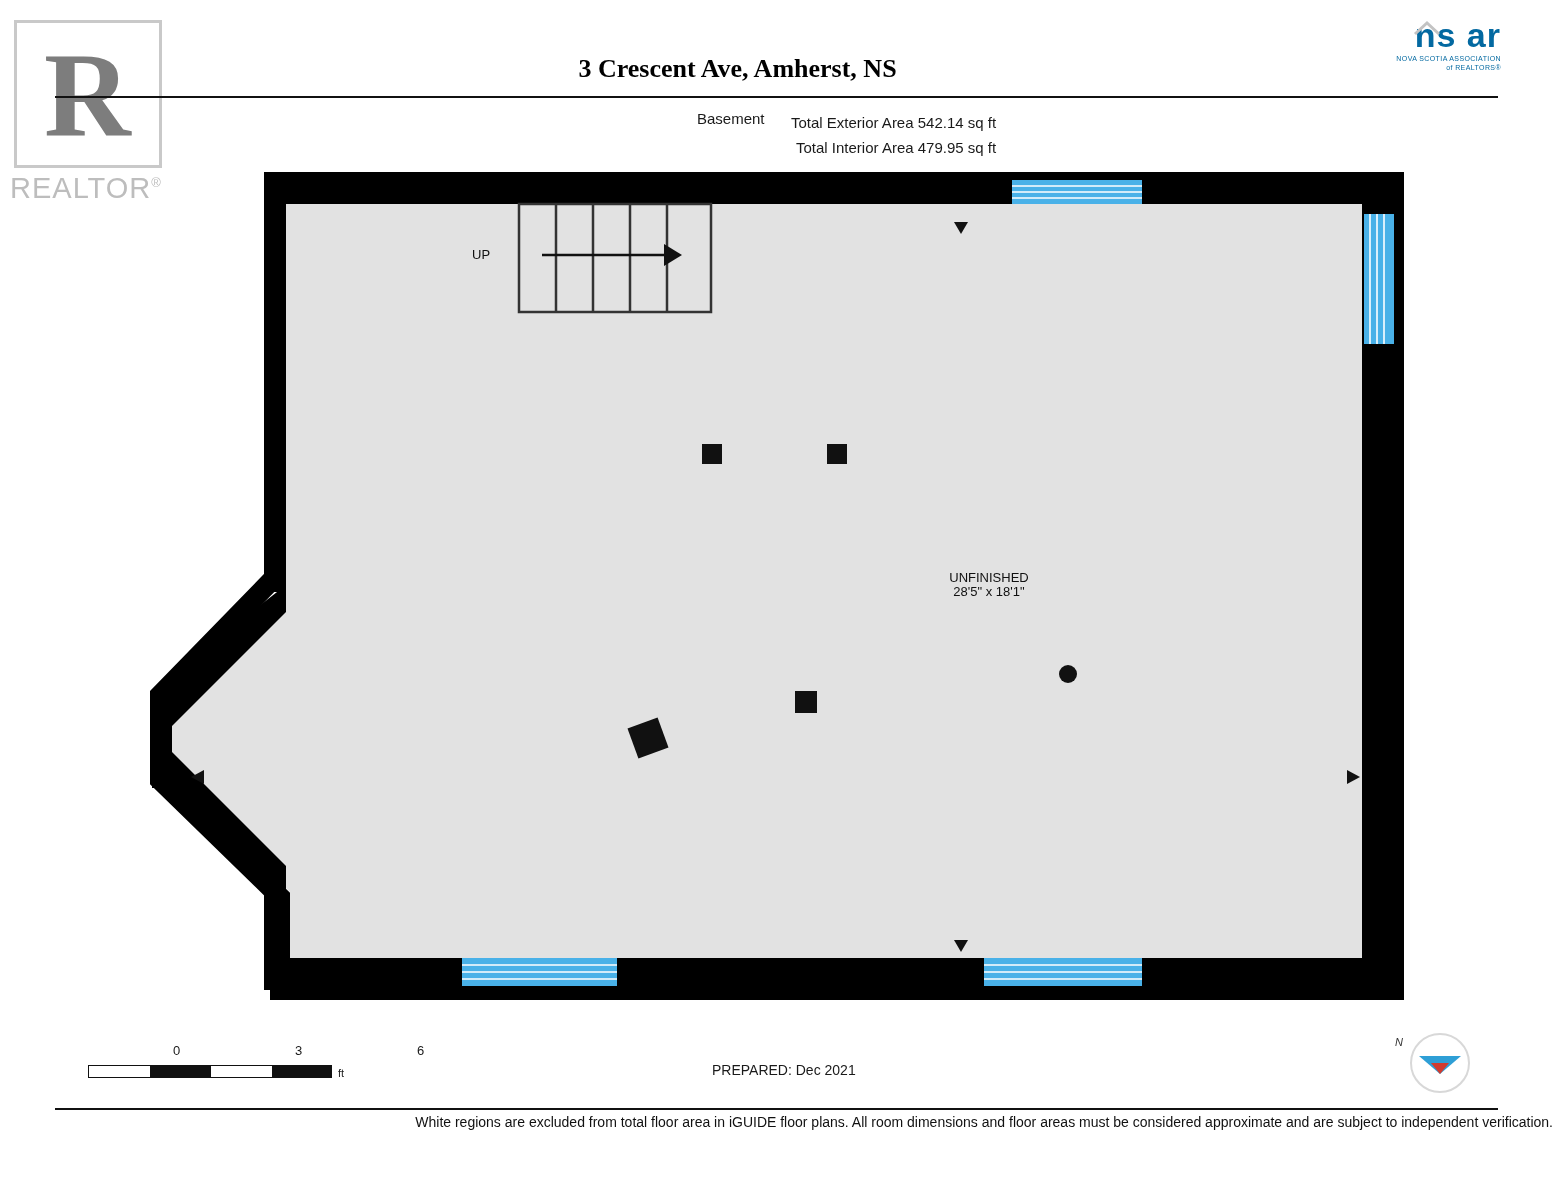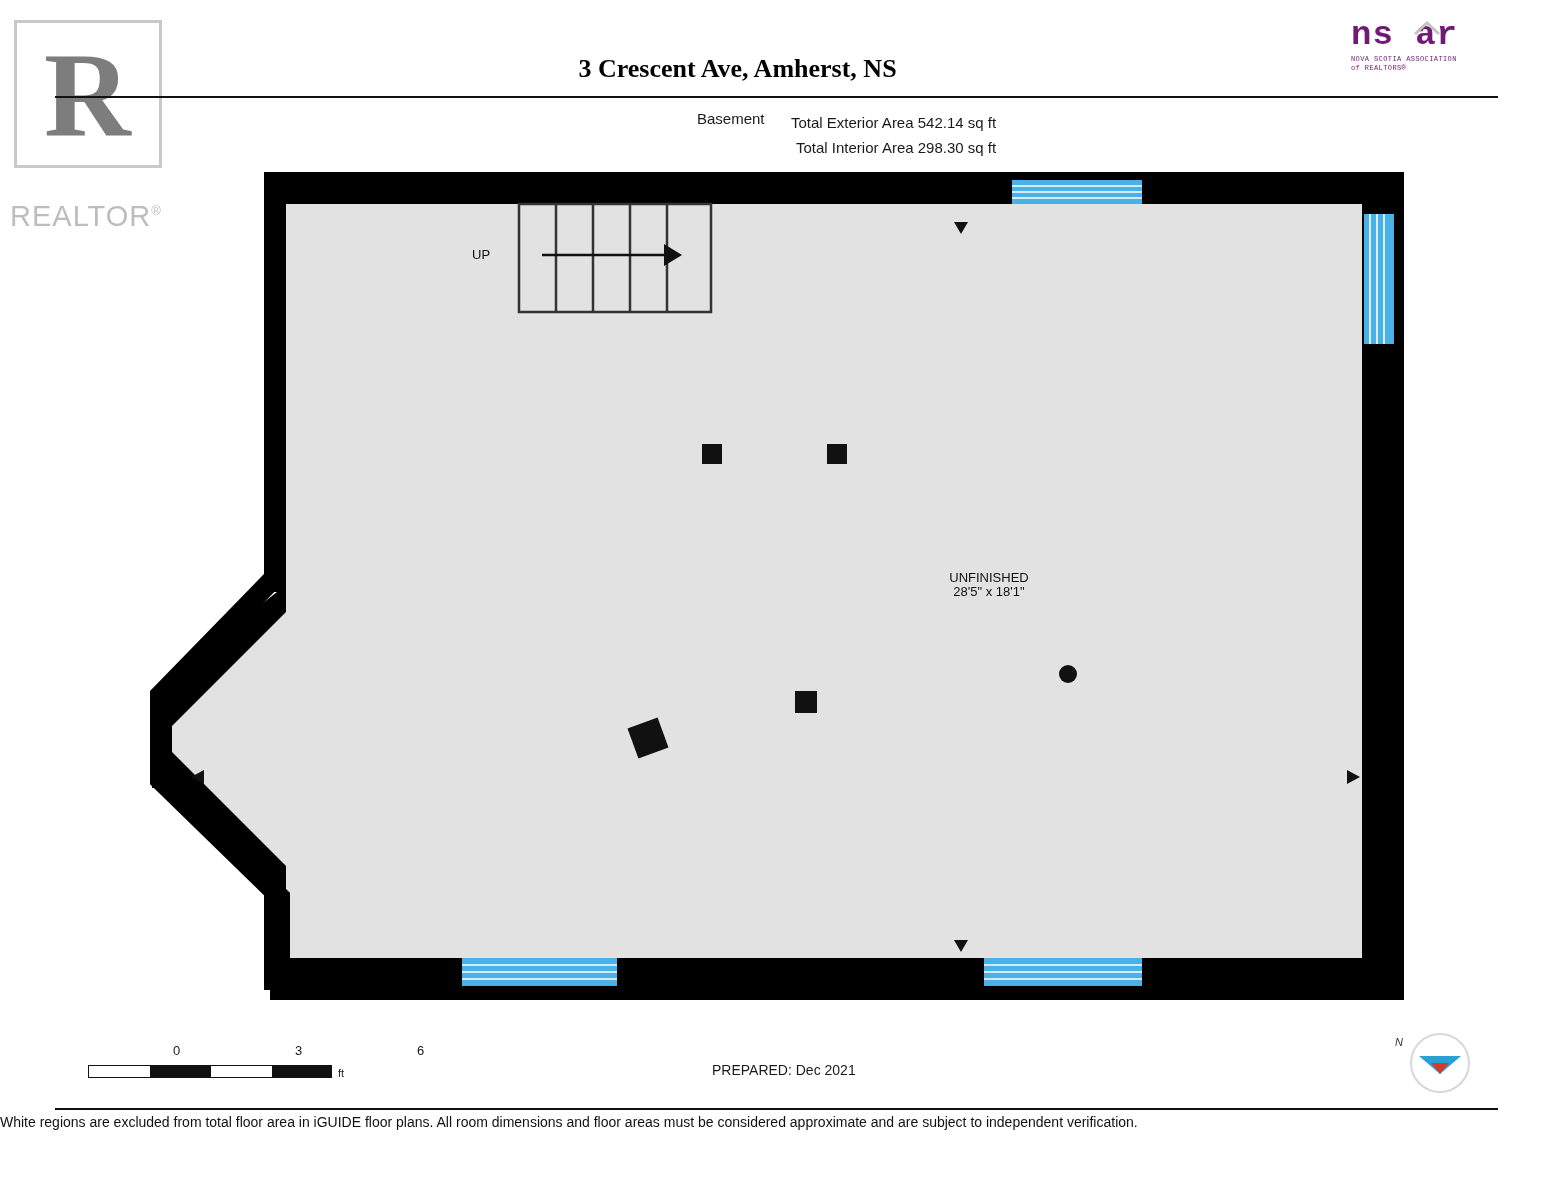--- a/index.html
+++ b/index.html
@@ -45,36 +45,34 @@
     line-height: 1;
   }
   #realtor-logo .word {
     position: absolute;
     left: 2px;
     top: 158px;
     font-size: 29px;
     letter-spacing: 1px;
     color: #bdbdbd;
     font-weight: normal;
-    margin-top: 28px;
   }
   #realtor-logo .reg {
     font-size: 13px;
     vertical-align: super;
   }
 
   #nsar-logo {
     position: absolute;
     right: 52px;
     top: 18px;
     width: 150px;
     height: 62px;
-    text-align: left;
-    color: #701a75;
-    font-family: Liberation Mono, monospace;
+    text-align: right;
+    color: #0369a1;
   }
   #nsar-logo .nsar-main {
     font-size: 34px;
     font-weight: bold;
     letter-spacing: 1px;
     line-height: 1.05;
   }
   #nsar-logo .nsar-sub {
     font-size: 7px;
     letter-spacing: 0.4px;
@@ -200,21 +198,21 @@
     top: 1108px;
     width: 1443px;
     height: 2px;
     background: #111;
   }
   #disclaimer {
     position: absolute;
     left: 0;
     top: 1114px;
     width: 1553px;
-    text-align: left;
+    text-align: right;
     font-size: 14px;
     color: #111;
   }
 </style>
 </head>
 <body>
 
 <div id="realtor-logo">
   <div class="box"></div>
   <div class="rchar">R</div>
@@ -228,21 +226,21 @@
   <div class="nsar-main">ns  ar</div>
   <div class="nsar-sub">NOVA SCOTIA ASSOCIATION</div>
   <div class="nsar-sub">of REALTORS®</div>
 </div>
 
 <div id="page-title">3 Crescent Ave, Amherst, NS</div>
 <div id="title-rule"></div>
 <div id="level-label">Basement</div>
 <div id="area-lines">
   <div>Total Exterior Area 542.14 sq ft</div>
-  <div>Total Interior Area 298.30 sq ft</div>
+  <div>Total Interior Area 479.95 sq ft</div>
 </div>
 
 <svg id="plan" viewBox="0 0 1553 1200">
 
   <polygon points="284,192 1384,192 1384,980 290,980 290,892 170,775 170,700 284,585" fill="#e2e2e2"></polygon>
 
   <polygon points="274,182 1394,182 1394,990 280,990 280,897 160,780 160,695 274,578" fill="none" stroke="#000000" stroke-width="20"></polygon>
 
   <rect x="264" y="182" width="1140" height="22" fill="#000000"></rect>
   <rect x="274" y="958" width="1130" height="32" fill="#000000"></rect>

